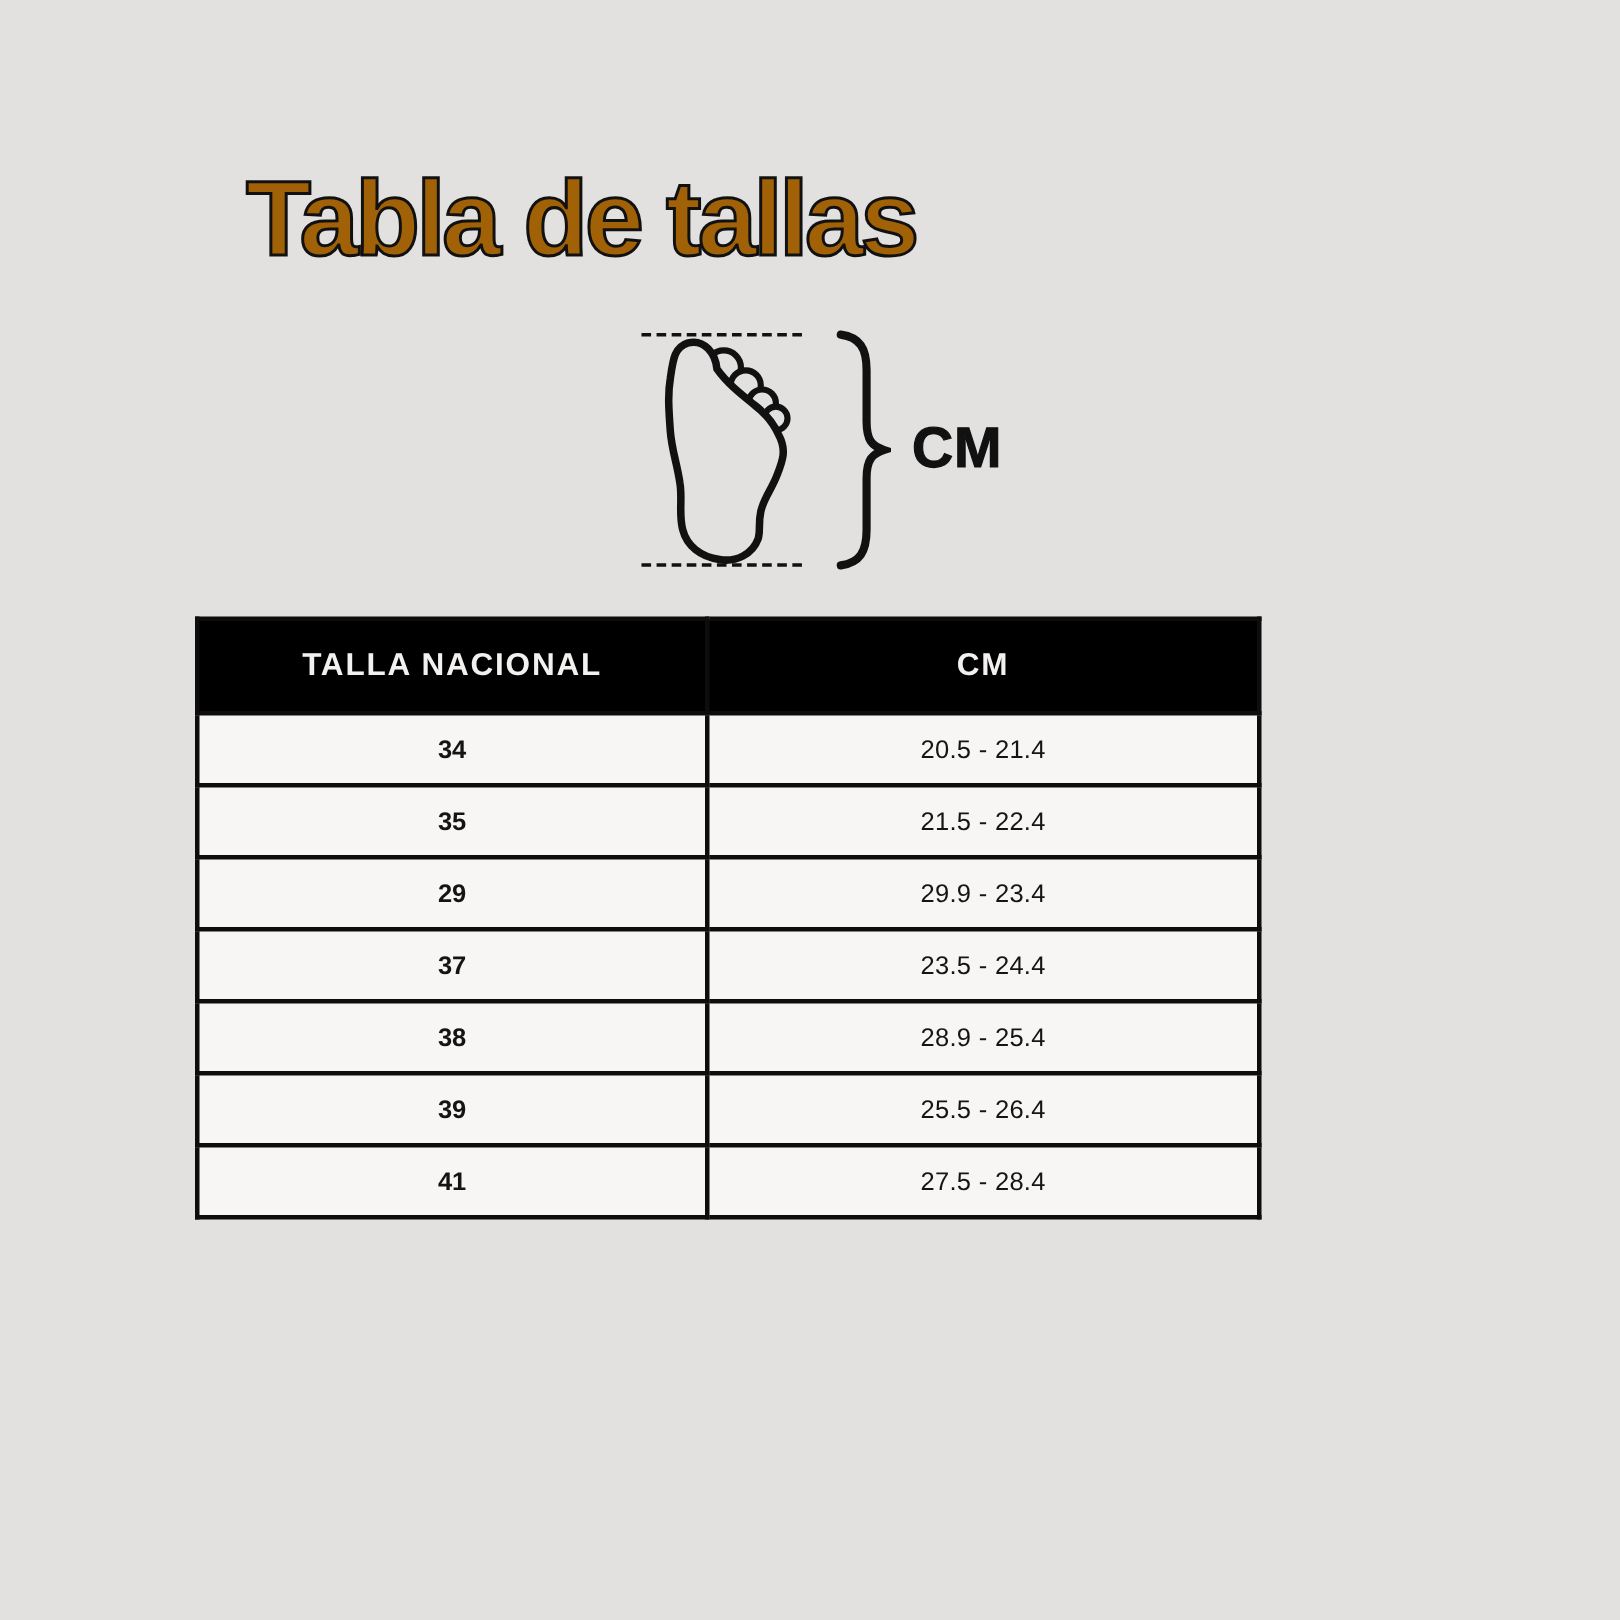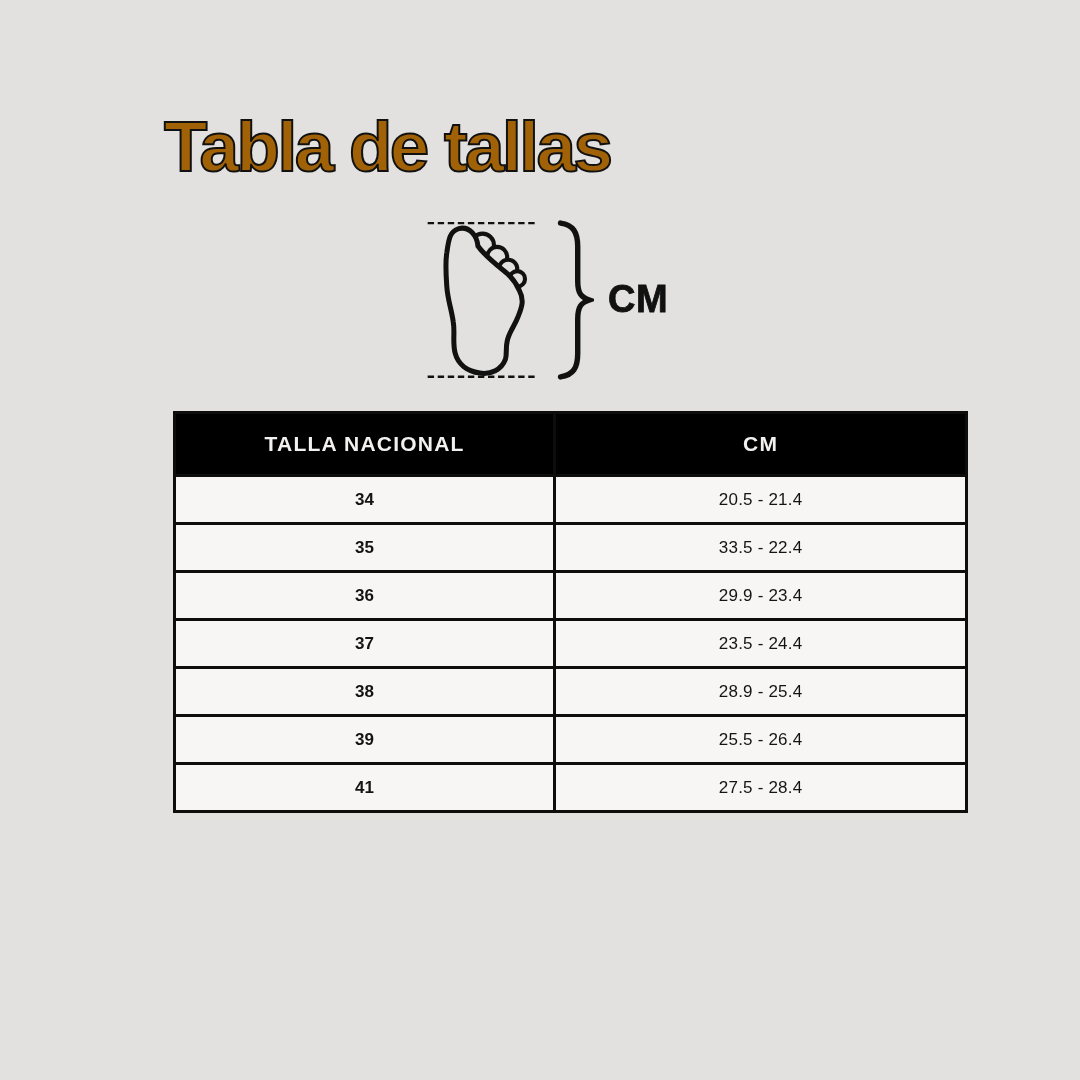--- a/index.html
+++ b/index.html
@@ -56,24 +56,23 @@
     font-weight: 800;
     letter-spacing: 0.5px;
     color: #111111;
     -webkit-text-stroke: 0.8px #111111;
   }
   
   .size-table {
     position: absolute;
     left: 130px;
     top: 411px;
-    width: 795px;
+    width: 711px;
     border-collapse: collapse;
     table-layout: fixed;
-    margin-left: 43px;
   }
   .size-table th,
   .size-table td {
     border: 3px solid #0d0d0d;
     text-align: center;
     vertical-align: middle;
     padding: 0;
   }
   .size-table th {
     height: 60px;
@@ -149,24 +148,24 @@
         <th>CM</th>
       </tr>
     </thead>
     <tbody id="size-table-body">
         <tr>
           <td class="size-col">34</td>
           <td class="cm-col">20.5 - 21.4</td>
         </tr>
         <tr>
           <td class="size-col">35</td>
-          <td class="cm-col">33.5 - 22.4</td>
+          <td class="cm-col">21.5 - 22.4</td>
         </tr>
         <tr>
-          <td class="size-col">36</td>
+          <td class="size-col">29</td>
           <td class="cm-col">29.9 - 23.4</td>
         </tr>
         <tr>
           <td class="size-col">37</td>
           <td class="cm-col">23.5 - 24.4</td>
         </tr>
         <tr>
           <td class="size-col">38</td>
           <td class="cm-col">28.9 - 25.4</td>
         </tr>

